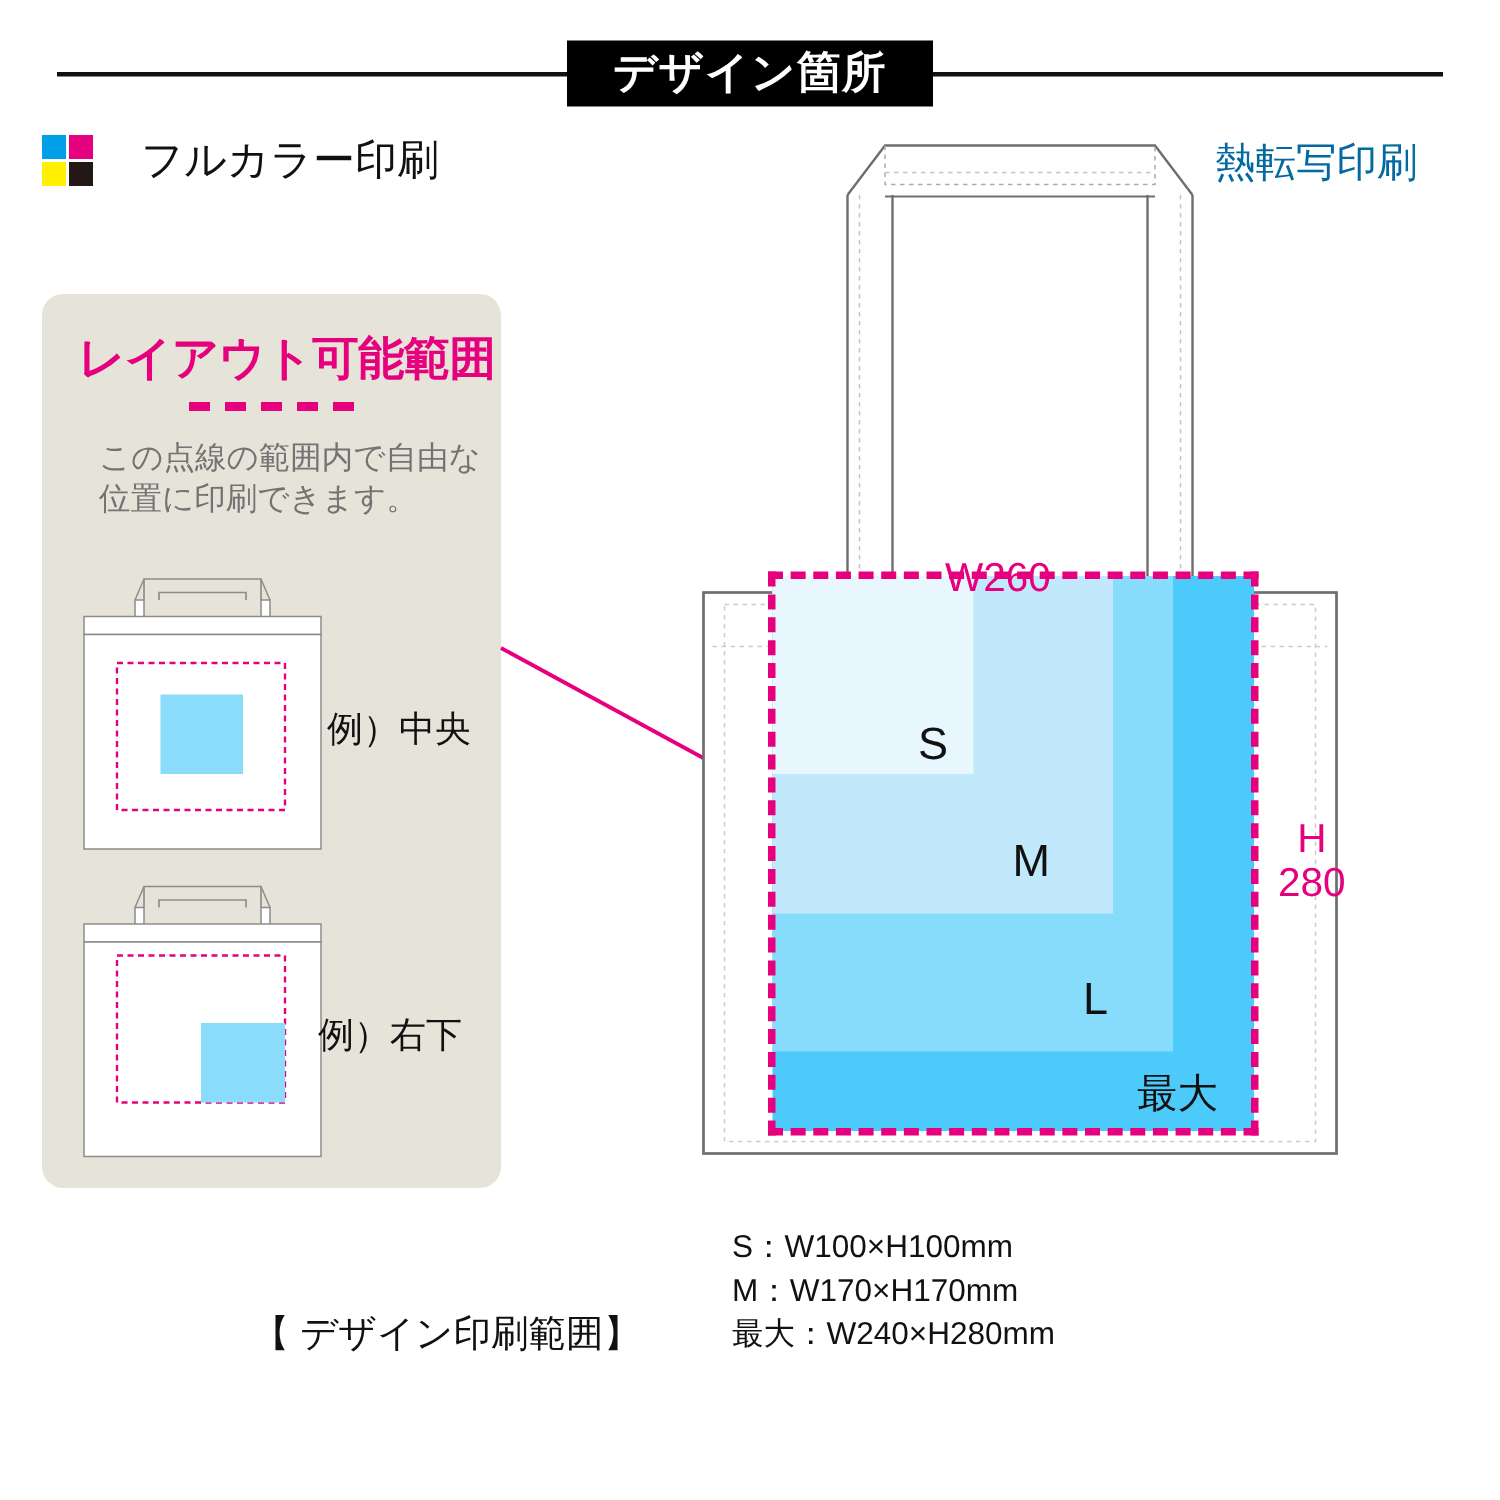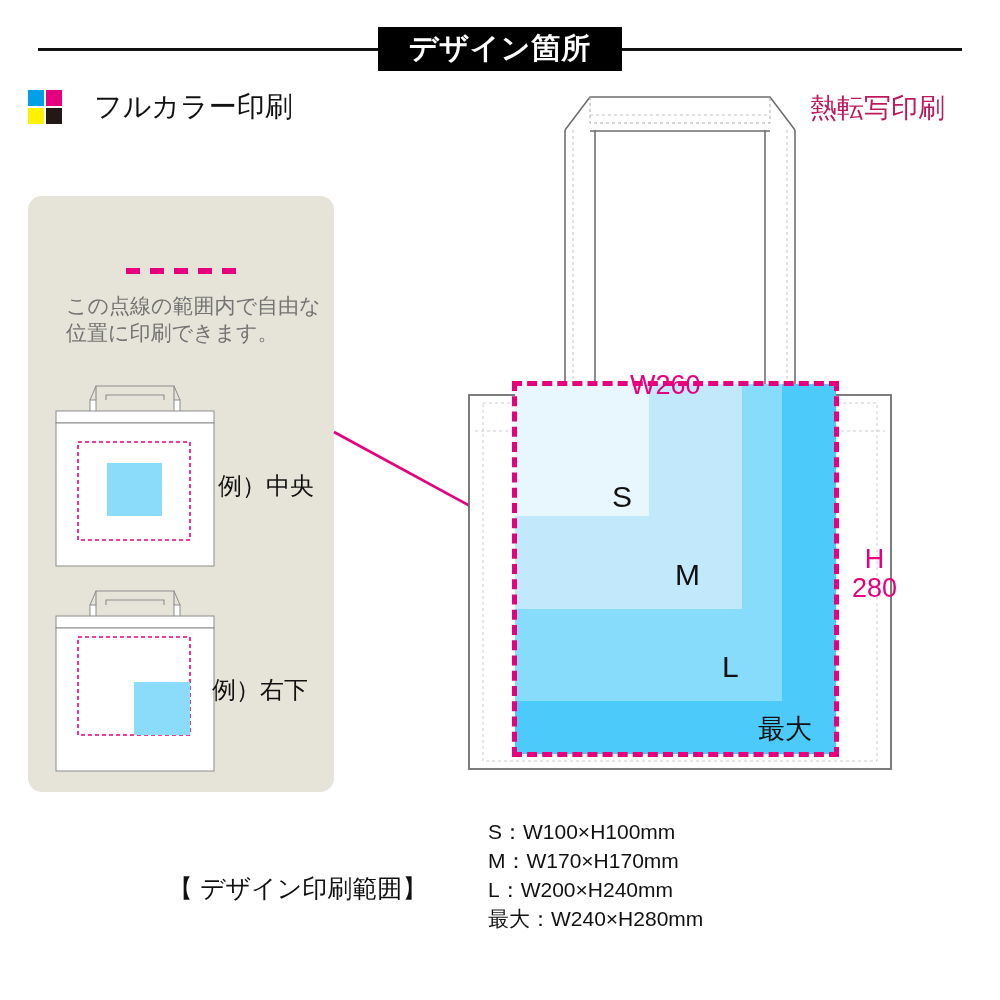--- a/index.html
+++ b/index.html
@@ -43,21 +43,21 @@
   }
   #cmyk-icon i { display: block; }
   #label-fullcolor {
     position: absolute; left: 66px; top: 88px;
     font-size: 28px; color: #111111; letter-spacing: 0px;
     white-space: nowrap;
     margin-left: 28px;
   }
   #label-thermal {
     position: absolute; left: 810px; top: 90px;
-    font-size: 27px; color: #be185d;
+    font-size: 27px; color: #0369a1;
     white-space: nowrap;
   }
 
   
   #left-panel {
     position: absolute; left: 28px; top: 196px;
     width: 306px; height: 596px;
     background: #e6e4d8;
     border-radius: 14px;
   }
@@ -139,20 +139,21 @@
   <div id="cmyk-icon">
     <i style="background:#00a0e9"></i>
       <i style="background:#e4007f"></i>
     <i style="background:#fff100"></i>
       <i style="background:#231815"></i>
   </div>
   <div id="label-fullcolor">フルカラー印刷</div>
   <div id="label-thermal">熱転写印刷</div>
 
   <div id="left-panel"></div>
+  <div id="panel-heading">レイアウト可能範囲</div>
   <div id="panel-divider"></div>
   <div id="panel-note">この点線の範囲内で自由な位置に印刷できます。</div>
 
   <div class="mini-bag" style="left:50px; top:378px;">
     <svg width="170" height="195" viewBox="0 0 170 195">
 
       <path d="M46,22 L46,8 L124,8 L124,22" fill="none" stroke="#8c8c8c" stroke-width="1.1"></path>
       <path d="M56,22 L56,17 L114,17 L114,22" fill="none" stroke="#8c8c8c" stroke-width="1.1"></path>
       <path d="M40,22 L46,8" fill="none" stroke="#8c8c8c" stroke-width="1"></path>
       <path d="M130,22 L124,8" fill="none" stroke="#8c8c8c" stroke-width="1"></path>
@@ -243,17 +244,16 @@
   <div class="dim-label" id="dim-w">W260</div>
   <div class="dim-label" id="dim-h">
     <div>H</div>
     <div>280</div>
   </div>
 
   <div id="bottom-caption">【 デザイン印刷範囲】</div>
   <div id="size-list">
     <div>S：W100×H100mm</div>
     <div>M：W170×H170mm</div>
-    <div>L：W200×H240mm</div>
     <div>最大：W240×H280mm</div>
   </div>
 
 </div>
 
 </body></html>

